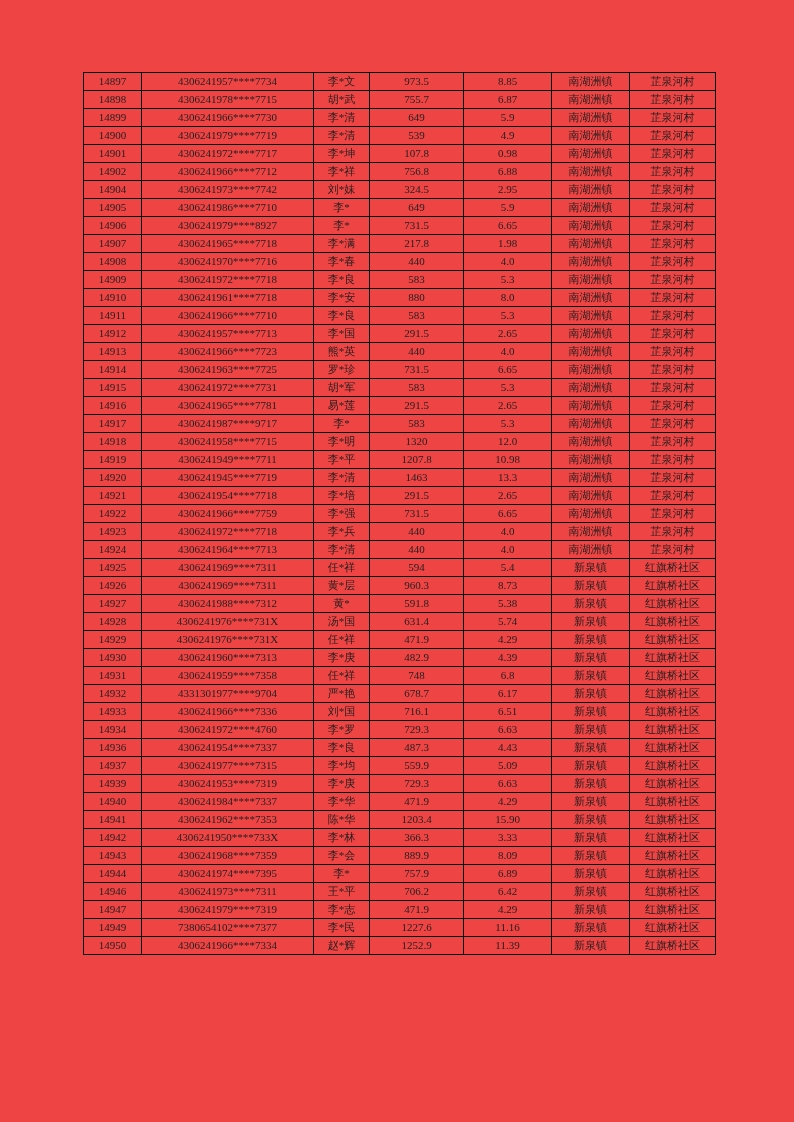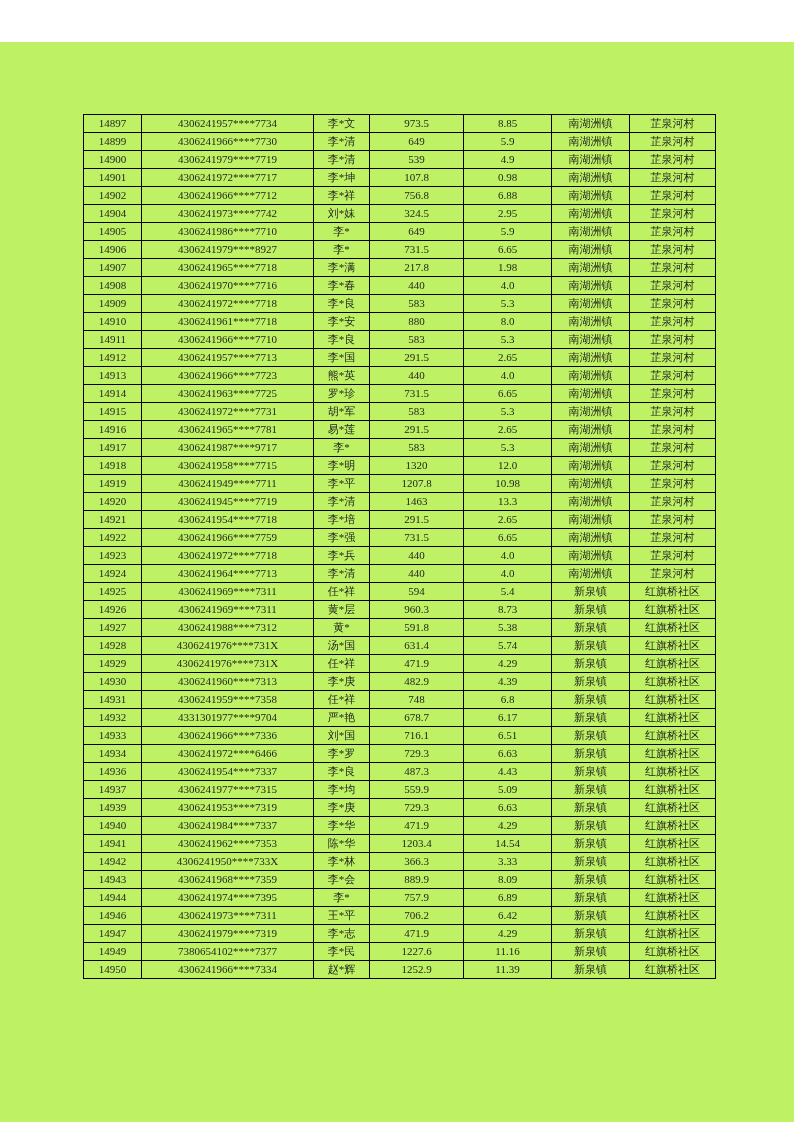--- a/index.html
+++ b/index.html
@@ -9,22 +9,21 @@
   }
   body {
     width: 794px;
     height: 1122px;
     position: relative;
     font-family: "Liberation Serif", "DejaVu Serif", serif;
   }
   .page {
     position: absolute;
     inset: 0;
-    background: #bef264;
-    margin-top: 42px;
+    background: #ef4444;
   }
   table.roster {
     position: absolute;
     left: 83px;
     top: 72px;
     border-collapse: collapse;
     table-layout: fixed;
   }
   table.roster td {
     border: 1px solid #000000;
@@ -64,20 +63,29 @@
         <tr>
           <td>14897</td>
           <td>4306241957****7734</td>
           <td>李*文</td>
           <td>973.5</td>
           <td>8.85</td>
           <td>南湖洲镇</td>
           <td>芷泉河村</td>
         </tr>
         <tr>
+          <td>14898</td>
+          <td>4306241978****7715</td>
+          <td>胡*武</td>
+          <td>755.7</td>
+          <td>6.87</td>
+          <td>南湖洲镇</td>
+          <td>芷泉河村</td>
+        </tr>
+        <tr>
           <td>14899</td>
           <td>4306241966****7730</td>
           <td>李*清</td>
           <td>649</td>
           <td>5.9</td>
           <td>南湖洲镇</td>
           <td>芷泉河村</td>
         </tr>
         <tr>
           <td>14900</td>
@@ -371,21 +379,21 @@
           <td>14933</td>
           <td>4306241966****7336</td>
           <td>刘*国</td>
           <td>716.1</td>
           <td>6.51</td>
           <td>新泉镇</td>
           <td>红旗桥社区</td>
         </tr>
         <tr>
           <td>14934</td>
-          <td>4306241972****6466</td>
+          <td>4306241972****4760</td>
           <td>李*罗</td>
           <td>729.3</td>
           <td>6.63</td>
           <td>新泉镇</td>
           <td>红旗桥社区</td>
         </tr>
         <tr>
           <td>14936</td>
           <td>4306241954****7337</td>
           <td>李*良</td>
@@ -419,21 +427,21 @@
           <td>471.9</td>
           <td>4.29</td>
           <td>新泉镇</td>
           <td>红旗桥社区</td>
         </tr>
         <tr>
           <td>14941</td>
           <td>4306241962****7353</td>
           <td>陈*华</td>
           <td>1203.4</td>
-          <td>14.54</td>
+          <td>15.90</td>
           <td>新泉镇</td>
           <td>红旗桥社区</td>
         </tr>
         <tr>
           <td>14942</td>
           <td>4306241950****733X</td>
           <td>李*林</td>
           <td>366.3</td>
           <td>3.33</td>
           <td>新泉镇</td>

